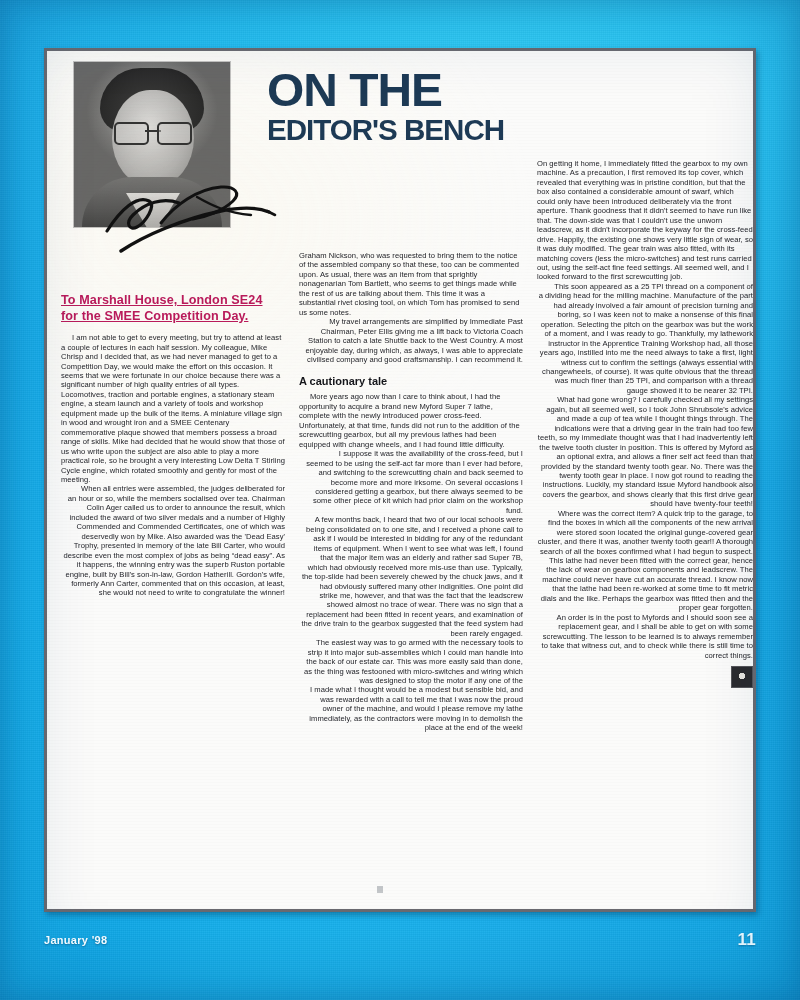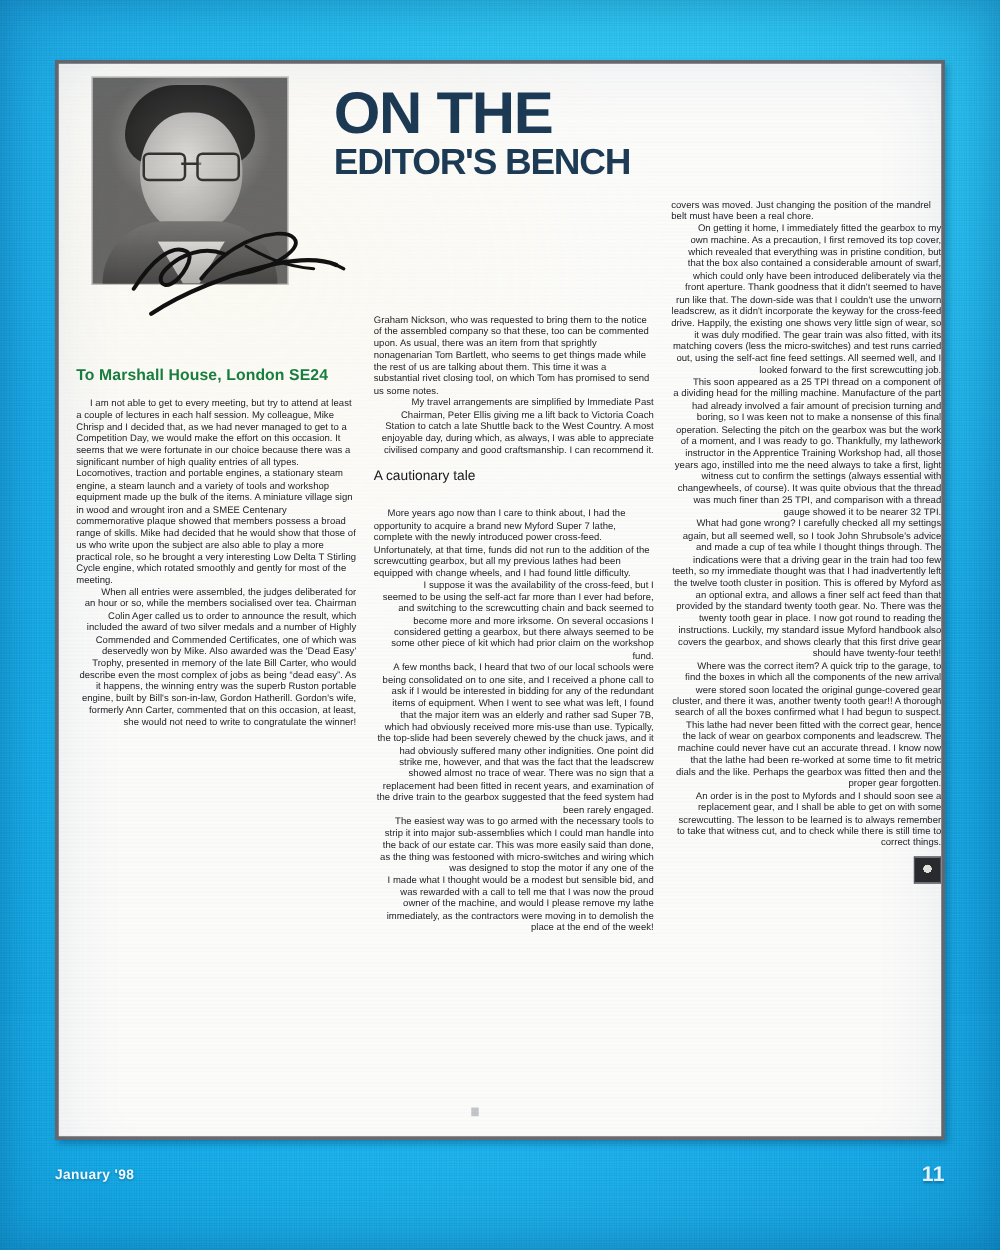--- a/index.html
+++ b/index.html
@@ -84,37 +84,37 @@
     color:#1c3a57;font-weight:800;letter-spacing:-1px;
     font-family:"Liberation Sans", sans-serif;
     line-height:.96;
     text-shadow:0 1px 0 rgba(255,255,255,.4);
     transform:scaleX(1.02);
     transform-origin:left center;
   }
   .headline .l1{font-size:47px;}
   .headline .l2{font-size:29px;margin-top:5px;}
   .sub-head{
-    font-size:12.6px;font-weight:700;color:#15803d;line-height:1.24;
-    margin:22px 0 0 0;letter-spacing:.1px;
+    font-size:12.6px;font-weight:700;color:#be185d;line-height:1.24;
+    margin:22px 0 0 0;letter-spacing:.1px;text-decoration:underline;
   }
 
   
   .cols{display:flex;gap:14px;margin-top:6px;height:640px;}
   .col{width:224px;flex:0 0 224px;}
   .col.c3{width:216px;flex:0 0 216px;}
   p.body{
     font-size:7.6px;line-height:9.45px;color:#23242a;margin:0;text-align:left;
     font-family:"Liberation Sans", sans-serif;
     letter-spacing:.005em;
   }
   p.body + p.body{text-indent:11px;text-align:right;}
   p.body.noind{text-indent:0;}
   h3.sect{
-    font-size:11px;font-weight:400;color:#15161b;margin:11px 0 19px 0;
+    font-size:11px;font-weight:700;color:#15161b;margin:11px 0 5px 0;
     font-family:"Liberation Sans", sans-serif;
   }
   .endmark{
     width:20px;height:20px;margin:6px 0 0 auto;
     background:radial-gradient(circle at 50% 45%,#e8e6e1 0 22%,#2a2a2e 23% 100%);
     border:1px solid #55555a;
     display:block;
   }
   .endmark-row{display:flex;}
 
@@ -173,40 +173,40 @@
         <div class="l2">EDITOR'S BENCH</div>
       </div>
     </div>
 
     <div class="cols" style="margin-top:-108px;">
 
       <div class="col c1">
         <div style="height:118px"></div>
         <div class="sub-head">
           <div>To Marshall House, London SE24</div>
+          <div>for the SMEE Competition Day.</div>
         </div>
         <p class="body" style="margin-top:9px;text-indent:11px">I am not able to get to every meeting, but try to attend at least a couple of lectures in each half session. My colleague, Mike Chrisp and I decided that, as we had never managed to get to a Competition Day, we would make the effort on this occasion. It seems that we were fortunate in our choice because there was a significant number of high quality entries of all types. Locomotives, traction and portable engines, a stationary steam engine, a steam launch and a variety of tools and workshop equipment made up the bulk of the items. A miniature village sign in wood and wrought iron and a SMEE Centenary commemorative plaque showed that members possess a broad range of skills. Mike had decided that he would show that those of us who write upon the subject are also able to play a more practical role, so he brought a very interesting Low Delta T Stirling Cycle engine, which rotated smoothly and gently for most of the meeting.</p>
         <p class="body">When all entries were assembled, the judges deliberated for an hour or so, while the members socialised over tea. Chairman Colin Ager called us to order to announce the result, which included the award of two silver medals and a number of Highly Commended and Commended Certificates, one of which was deservedly won by Mike. Also awarded was the 'Dead Easy' Trophy, presented in memory of the late Bill Carter, who would describe even the most complex of jobs as being “dead easy”. As it happens, the winning entry was the superb Ruston portable engine, built by Bill's son-in-law, Gordon Hatherill. Gordon's wife, formerly Ann Carter, commented that on this occasion, at least, she would not need to write to congratulate the winner!</p>
       </div>
 
       <div class="col c2">
         <div style="height:98px"></div>
         <p class="body noind">Graham Nickson, who was requested to bring them to the notice of the assembled company so that these, too can be commented upon. As usual, there was an item from that sprightly nonagenarian Tom Bartlett, who seems to get things made while the rest of us are talking about them. This time it was a substantial rivet closing tool, on which Tom has promised to send us some notes.</p>
         <p class="body">My travel arrangements are simplified by Immediate Past Chairman, Peter Ellis giving me a lift back to Victoria Coach Station to catch a late Shuttle back to the West Country. A most enjoyable day, during which, as always, I was able to appreciate civilised company and good craftsmanship. I can recommend it.</p>
         <h3 class="sect">A cautionary tale</h3>
         <p class="body noind" style="text-indent:11px">More years ago now than I care to think about, I had the opportunity to acquire a brand new Myford Super 7 lathe, complete with the newly introduced power cross-feed. Unfortunately, at that time, funds did not run to the addition of the screwcutting gearbox, but all my previous lathes had been equipped with change wheels, and I had found little difficulty.</p>
         <p class="body">I suppose it was the availability of the cross-feed, but I seemed to be using the self-act far more than I ever had before, and switching to the screwcutting chain and back seemed to become more and more irksome. On several occasions I considered getting a gearbox, but there always seemed to be some other piece of kit which had prior claim on the workshop fund.</p>
         <p class="body">A few months back, I heard that two of our local schools were being consolidated on to one site, and I received a phone call to ask if I would be interested in bidding for any of the redundant items of equipment. When I went to see what was left, I found that the major item was an elderly and rather sad Super 7B, which had obviously received more mis-use than use. Typically, the top-slide had been severely chewed by the chuck jaws, and it had obviously suffered many other indignities. One point did strike me, however, and that was the fact that the leadscrew showed almost no trace of wear. There was no sign that a replacement had been fitted in recent years, and examination of the drive train to the gearbox suggested that the feed system had been rarely engaged.</p>
         <p class="body">The easiest way was to go armed with the necessary tools to strip it into major sub-assemblies which I could man handle into the back of our estate car. This was more easily said than done, as the thing was festooned with micro-switches and wiring which was designed to stop the motor if any one of the</p>
         <p class="body">I made what I thought would be a modest but sensible bid, and was rewarded with a call to tell me that I was now the proud owner of the machine, and would I please remove my lathe immediately, as the contractors were moving in to demolish the place at the end of the week!</p>
       </div>
 
       <div class="col c3">
         <div style="height:6px"></div>
-        <p class="body noind">covers was moved. Just changing the position of the mandrel belt must have been a real chore.</p>
         <p class="body">On getting it home, I immediately fitted the gearbox to my own machine. As a precaution, I first removed its top cover, which revealed that everything was in pristine condition, but that the box also contained a considerable amount of swarf, which could only have been introduced deliberately via the front aperture. Thank goodness that it didn't seemed to have run like that. The down-side was that I couldn't use the unworn leadscrew, as it didn't incorporate the keyway for the cross-feed drive. Happily, the existing one shows very little sign of wear, so it was duly modified. The gear train was also fitted, with its matching covers (less the micro-switches) and test runs carried out, using the self-act fine feed settings. All seemed well, and I looked forward to the first screwcutting job.</p>
         <p class="body">This soon appeared as a 25 TPI thread on a component of a dividing head for the milling machine. Manufacture of the part had already involved a fair amount of precision turning and boring, so I was keen not to make a nonsense of this final operation. Selecting the pitch on the gearbox was but the work of a moment, and I was ready to go. Thankfully, my lathework instructor in the Apprentice Training Workshop had, all those years ago, instilled into me the need always to take a first, light witness cut to confirm the settings (always essential with changewheels, of course). It was quite obvious that the thread was much finer than 25 TPI, and comparison with a thread gauge showed it to be nearer 32 TPI.</p>
         <p class="body">What had gone wrong? I carefully checked all my settings again, but all seemed well, so I took John Shrubsole's advice and made a cup of tea while I thought things through. The indications were that a driving gear in the train had too few teeth, so my immediate thought was that I had inadvertently left the twelve tooth cluster in position. This is offered by Myford as an optional extra, and allows a finer self act feed than that provided by the standard twenty tooth gear. No. There was the twenty tooth gear in place. I now got round to reading the instructions. Luckily, my standard issue Myford handbook also covers the gearbox, and shows clearly that this first drive gear should have twenty-four teeth!</p>
         <p class="body">Where was the correct item? A quick trip to the garage, to find the boxes in which all the components of the new arrival were stored soon located the original gunge-covered gear cluster, and there it was, another twenty tooth gear!! A thorough search of all the boxes confirmed what I had begun to suspect. This lathe had never been fitted with the correct gear, hence the lack of wear on gearbox components and leadscrew. The machine could never have cut an accurate thread. I know now that the lathe had been re-worked at some time to fit metric dials and the like. Perhaps the gearbox was fitted then and the proper gear forgotten.</p>
         <p class="body">An order is in the post to Myfords and I should soon see a replacement gear, and I shall be able to get on with some screwcutting. The lesson to be learned is to always remember to take that witness cut, and to check while there is still time to correct things.</p>
         <div class="endmark-row">
           <span class="endmark"></span>
         </div>
       </div>
     </div>

